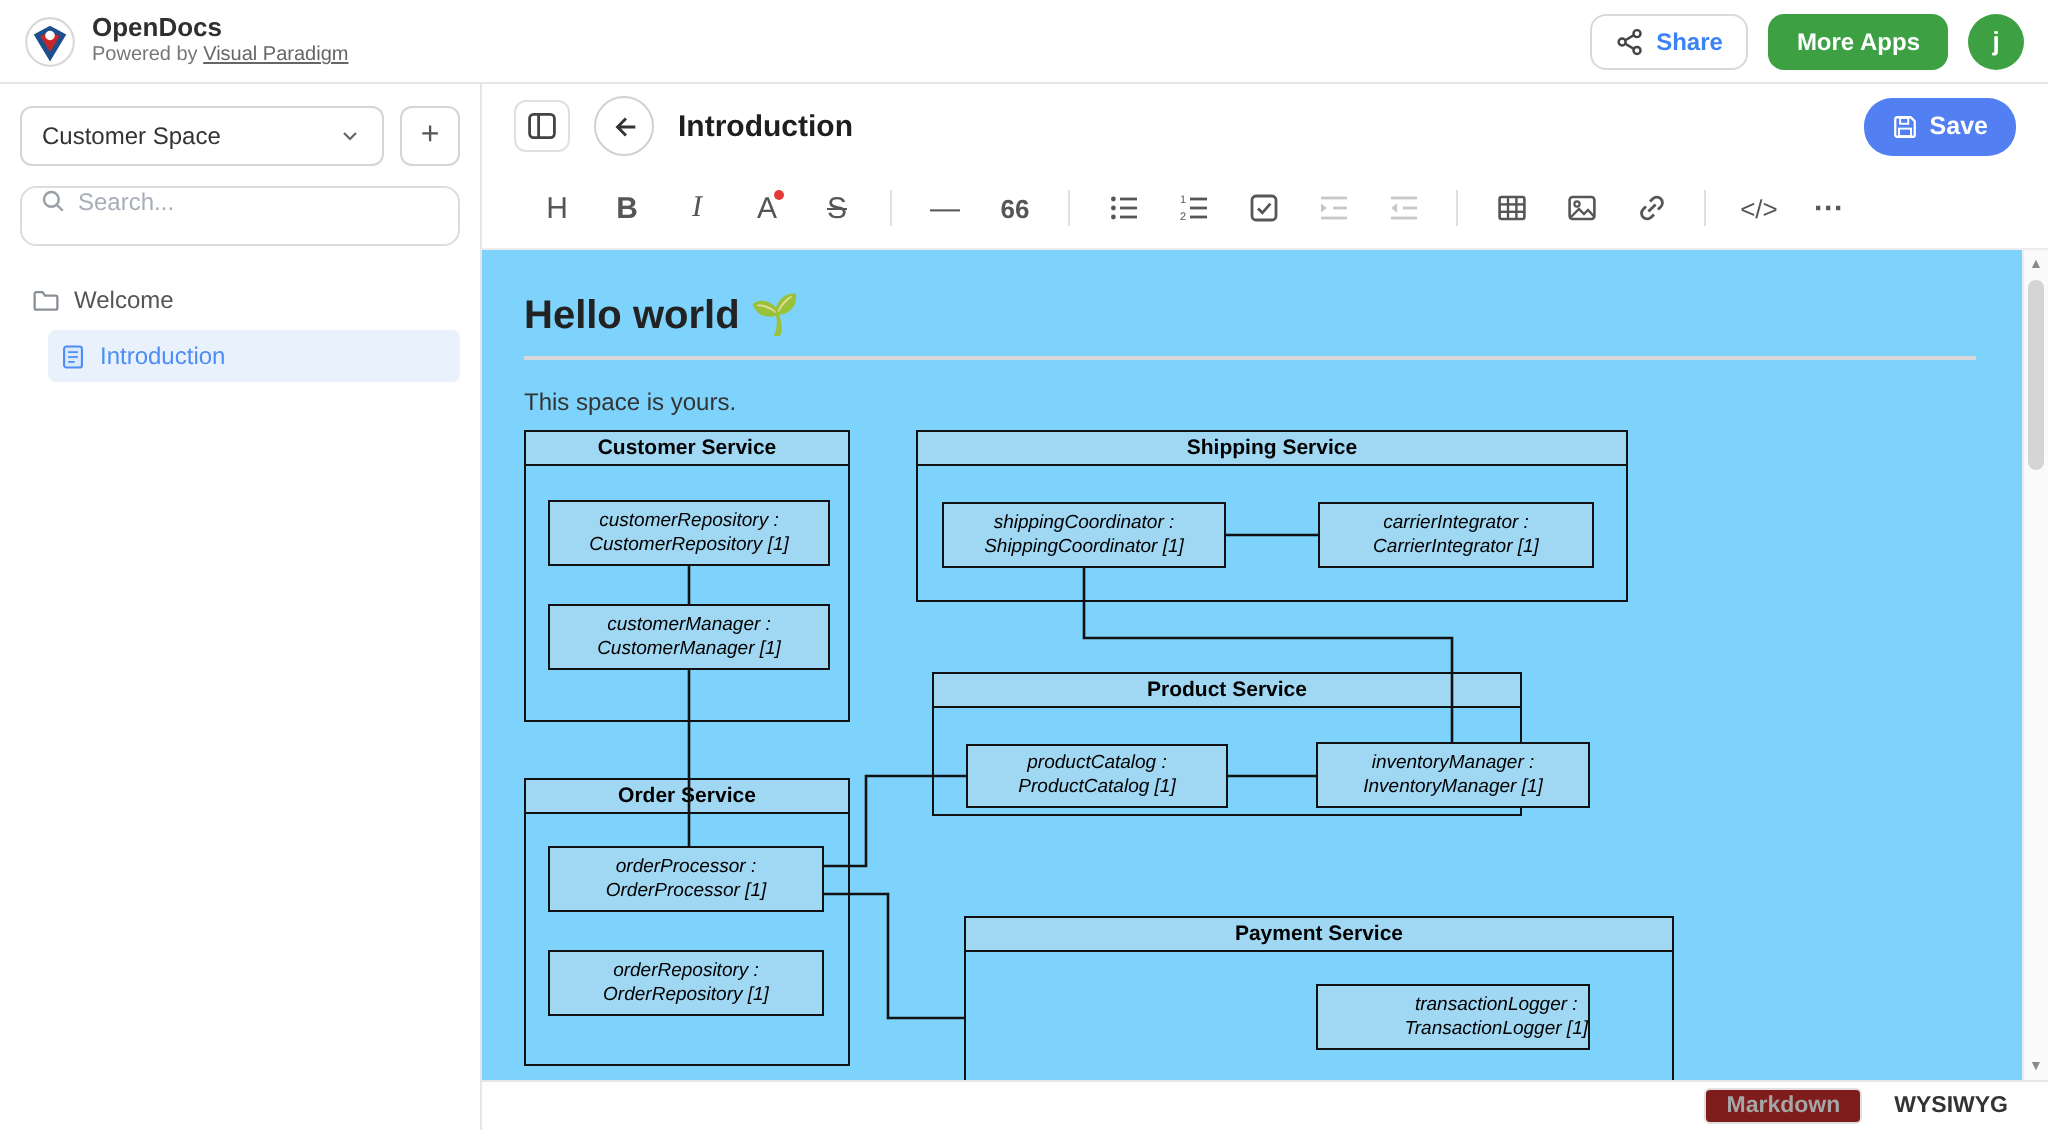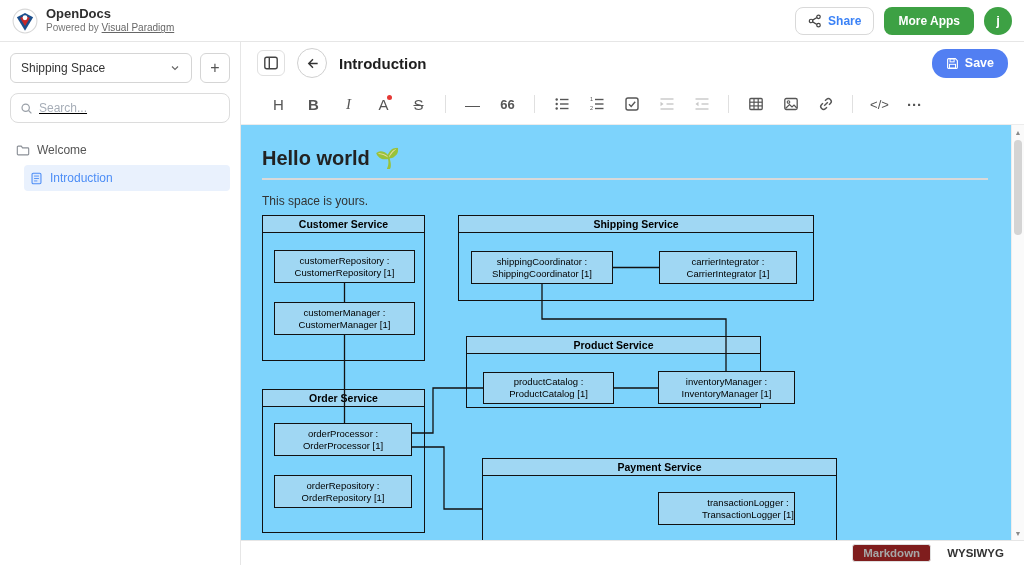--- a/index.html
+++ b/index.html
@@ -20,21 +20,21 @@
   .avatar { width:28px; height:28px; border-radius:50%; background:#3da144; color:#fff; display:flex; align-items:center; justify-content:center; font-size:13px; font-weight:bold; cursor:pointer; }
 
   
   .body-row { display:flex; height:523px; }
 
   
   .sidebar { width:241px; border-right:1px solid #e6e6e6; padding:11px 10px; background:#fff; flex:0 0 auto; }
   .space-row { display:flex; gap:8px; }
   .space-select { flex:1; height:30px; border:1px solid #d5d5d5; border-radius:6px; display:flex; align-items:center; justify-content:space-between; padding:0 10px; font-size:12px; color:#333; cursor:pointer; background:#fff; }
   .plus-btn { width:30px; height:30px; border:1px solid #d5d5d5; border-radius:6px; background:#fff; display:flex; align-items:center; justify-content:center; font-size:16px; color:#555; cursor:pointer; }
-  .search-box { margin-top:10px; height:30px; border:1px solid #dcdcdc; border-radius:8px; display:flex; align-items:center; gap:6px; padding:0 9px; background:#fff;text-decoration:underline; }
+  .search-box { margin-top:10px; height:30px; border:1px solid #dcdcdc; border-radius:8px; display:flex; align-items:flex-start; gap:6px; padding:0 9px; background:#fff; }
   .search-box input { border:none; outline:none; flex:1; font-size:12px; color:#333; font-family:"Liberation Sans",sans-serif; background:transparent; }
   .search-box input::placeholder { color:#a7aeb8; }
   .tree { margin-top:14px; }
   .tree-row { display:flex; align-items:center; gap:7px; height:26px; padding:0 6px; font-size:12px; color:#555; border-radius:4px; cursor:pointer; }
   .tree-row.child { margin-left:14px; margin-top:2px; }
   .tree-row.selected { background:#e9f1fd; color:#4c8df6; }
 
   
   .main { flex:1; display:flex; flex-direction:column; position:relative; min-width:0; }
   .titlebar { height:42px; display:flex; align-items:center; gap:12px; padding:0 16px; background:#fff; }
@@ -59,21 +59,21 @@
   .doc-h1 { font-size:20px; line-height:26px; font-weight:bold; color:#222; margin-top:6px; }
   .doc-hr { height:2px; background:#d9d9d9; margin-top:7px; width:726px; }
   .doc-p { font-size:12px; color:#333; margin-top:14px; }
 
   
   .diagram { position:relative; width:556px; height:322px; margin-top:7px; }
   .svc { position:absolute; border:1.4px solid #111; background:transparent; z-index:1; }
   .svc-head { height:17px; background:#a0d7f3; border-bottom:1.4px solid #111; display:flex; align-items:center; justify-content:center; font-size:10.5px; font-weight:bold; color:#000; }
   .wires { position:absolute; left:0; top:0; z-index:2; pointer-events:none; }
   .comp { position:absolute; background:#a0d7f3; border:1.5px solid #111; display:flex; align-items:center; justify-content:center; text-align:center; font-size:9.5px; line-height:1.25; color:#000; z-index:3; }
-  .comp span { white-space:pre-line; }
+  .comp span { white-space:pre-line;font-style:italic; }
 
   
   .scrollbar { position:absolute; top:0; right:0; bottom:0; width:13px; background:#fafafa; border-left:1px solid #ededed; z-index:5; }
   .sb-arrow { position:absolute; left:0; width:12px; height:12px; display:flex; align-items:center; justify-content:center; font-size:7px; color:#8a8a8a; cursor:pointer; }
   .sb-up { top:1px; } .sb-down { bottom:1px; }
   .sb-thumb { position:absolute; left:2px; top:15px; width:8px; height:95px; background:#d4d4d4; border-radius:4px; cursor:pointer; }
 
   
   .footerbar { height:25px; border-top:1px solid #e6e6e6; display:flex; align-items:center; justify-content:flex-end; padding-right:12px; gap:8px; background:#fff; }
   .mode-md { font-size:11.5px; font-weight:bold; color:#a6a6a6; border:1px solid #e0e0e0; border-radius:3px; padding:2px 10px; background:#7f1d1d; cursor:pointer; }
@@ -114,21 +114,21 @@
       <button class="btn-green">More Apps</button>
       <div class="avatar">j</div>
     </div>
   </div>
 
   <div class="body-row">
 
     <div class="sidebar">
       <div class="space-row">
         <div class="space-select">
-          <span>Shipping Space</span>
+          <span>Customer Space</span>
           <svg class="icon" width="12" height="12" viewBox="0 0 16 16">
             <path d="M4 6 L8 10 L12 6" fill="none" stroke="#666" stroke-width="1.5"></path>
           </svg>
         </div>
         <button class="plus-btn">+</button>
       </div>
       <div class="search-box">
         <svg class="icon" width="13" height="13" viewBox="0 0 16 16">
           <circle cx="7" cy="7" r="4.5" fill="none" stroke="#9aa0a8" stroke-width="1.5"></circle>
           <line x1="10.5" y1="10.5" x2="14" y2="14" stroke="#9aa0a8" stroke-width="1.5"></line>

